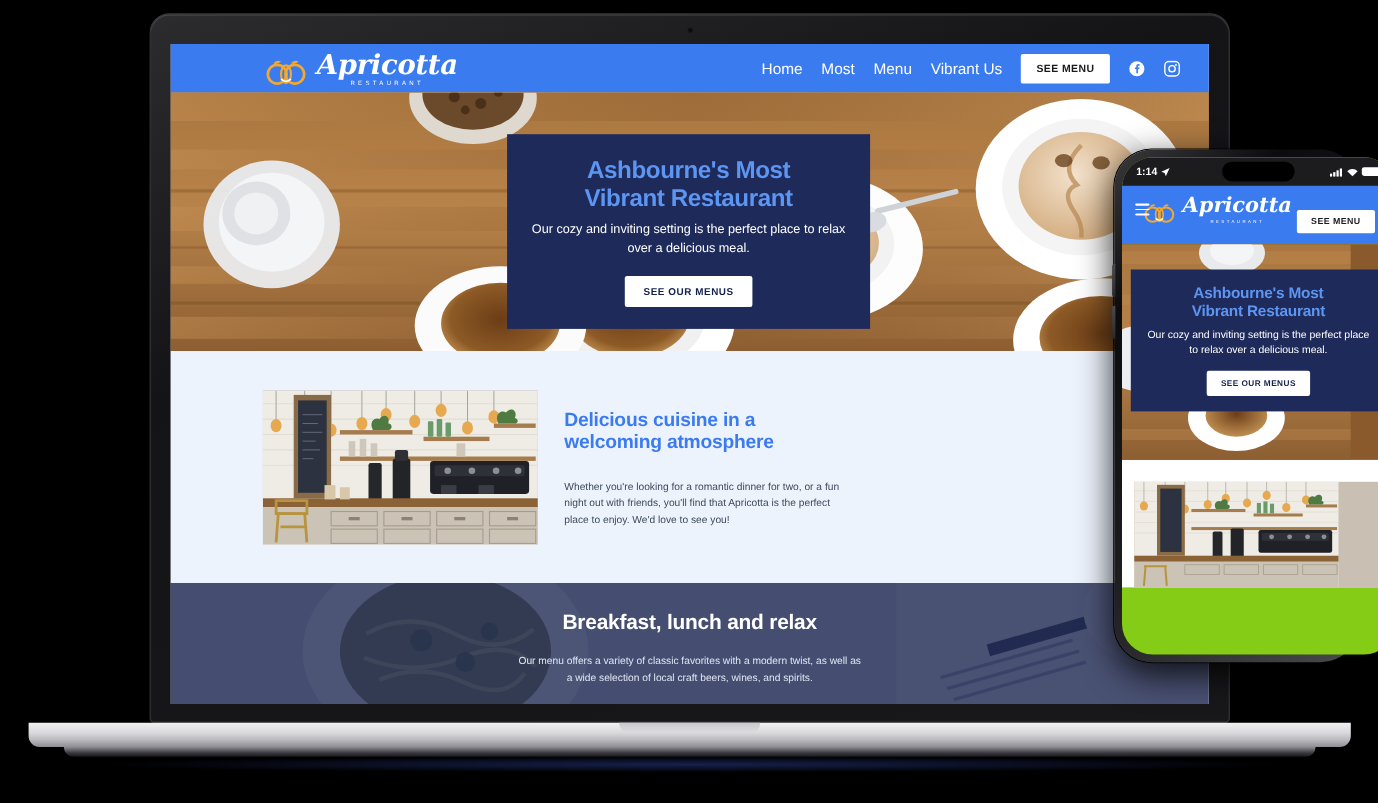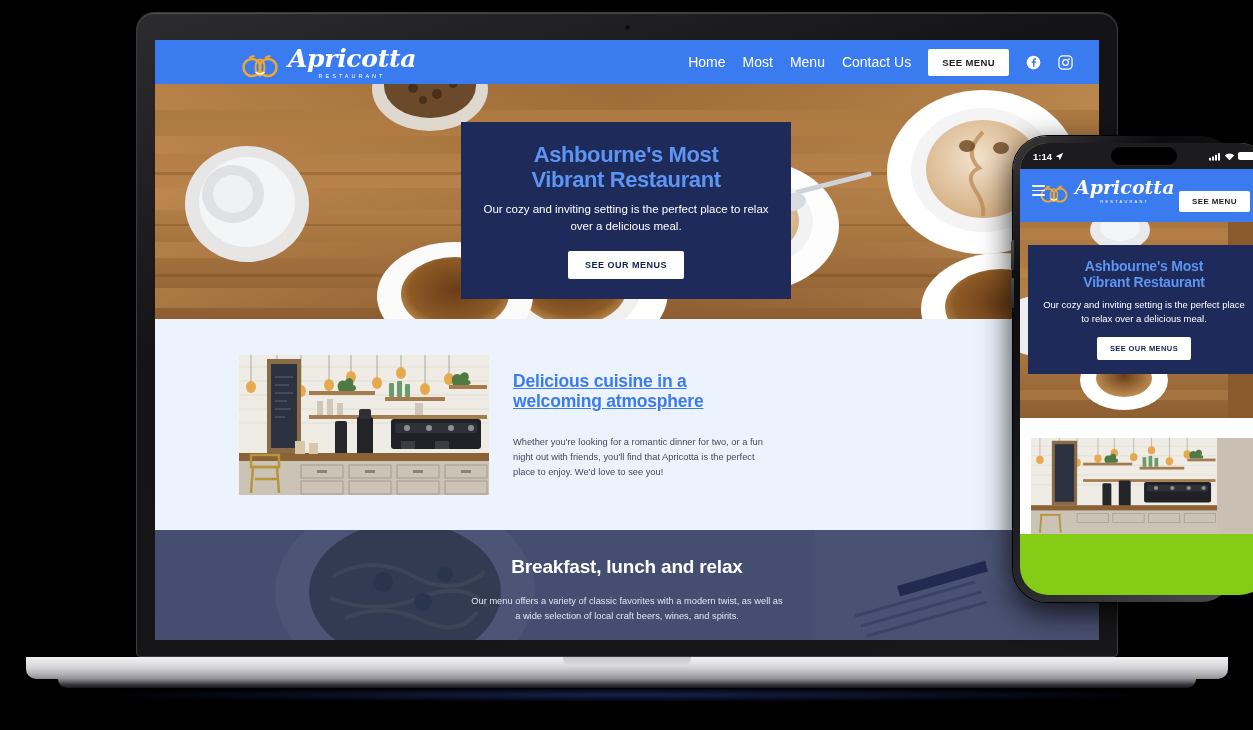--- a/index.html
+++ b/index.html
@@ -191,21 +191,20 @@
     position: relative;
     background: #c9bfb2;
   }
   .about-body { flex: 1; padding-top: 2px; }
   .about-title {
     color: #3b7bf0;
     font-size: 17.5px;
     font-weight: bold;
     line-height: 1.18;
     letter-spacing: -0.2px;
-    text-decoration: underline;
   }
   .about-text {
     color: #3e4a5c;
     font-size: 9.3px;
     line-height: 1.62;
     margin-top: 23px;
     max-width: 250px;
   }
 
   
@@ -381,21 +380,21 @@
           <span class="logo-text-wrap">
             <span class="logo-word">Apricotta</span>
             <span class="logo-sub">RESTAURANT</span>
           </span>
         </div>
 
         <div class="nav-right">
           <a class="nav-link" href="#">Home</a>
           <a class="nav-link" href="#">Most</a>
           <a class="nav-link" href="#">Menu</a>
-          <a class="nav-link" href="#">Contact Us</a>
+          <a class="nav-link" href="#">Vibrant Us</a>
           <button class="nav-cta">SEE MENU</button>
           <span class="social">
             <svg viewBox="0 0 24 24" width="15" height="15">
               <circle cx="12" cy="12" r="11" fill="#fff"></circle>
               <path d="M13.6 12.4h2l.3-2.4h-2.3V8.6c0-.7.2-1.1 1.2-1.1h1.2V5.3c-.2 0-.9-.1-1.8-.1-1.8 0-3 1.1-3 3.1V10h-2v2.4h2v6.2h2.4v-6.2Z" fill="#3b7bf0"></path>
             </svg>
           </span>
           <span class="social">
             <svg viewBox="0 0 24 24" width="15" height="15">
               <rect x="1.5" y="1.5" width="21" height="21" rx="6" fill="none" stroke="#fff" stroke-width="2"></rect>

